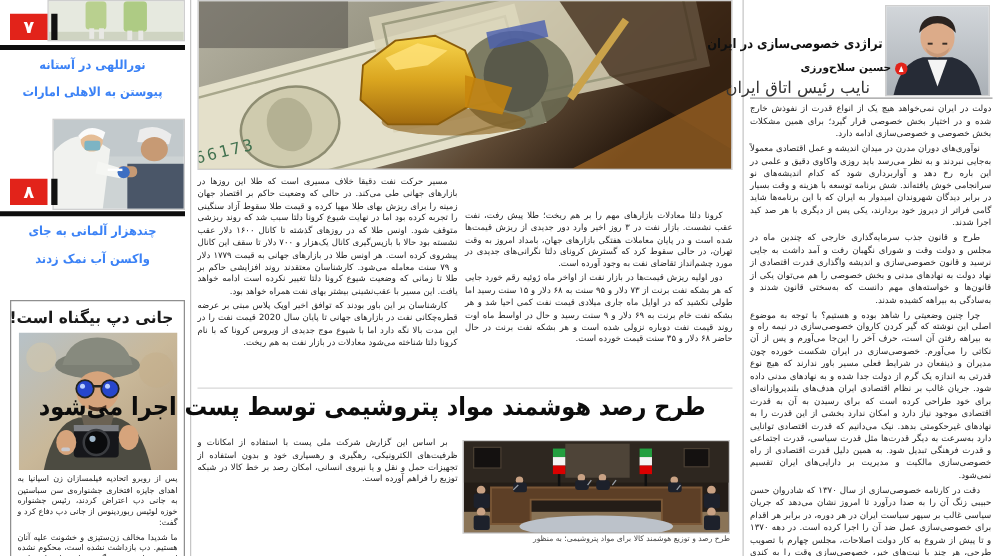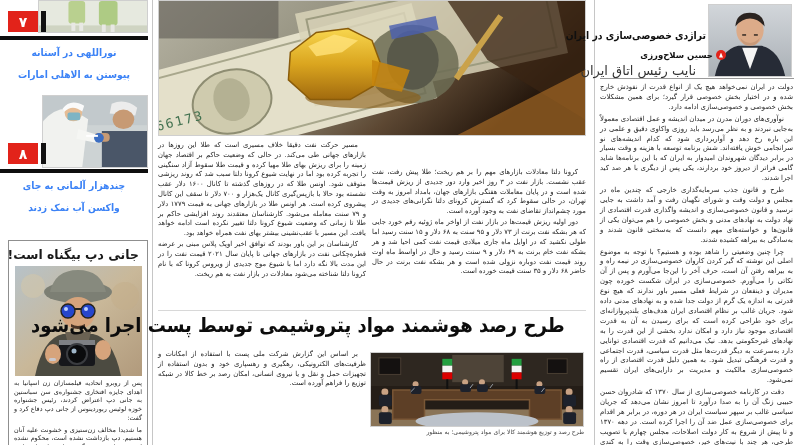--- a/index.html
+++ b/index.html
@@ -166,21 +166,21 @@
     <polygon points="214,60 252,70 244,92 214,86" fill="#c8860d" opacity=".85"></polygon>
     <text x="46" y="120" font-size="13" fill="#41714f" transform="rotate(-14 46 120)" font-family="DejaVu Sans Mono, monospace" letter-spacing="2">24466173 J</text>
   </svg>
 
   <div class="abs" style="left:372px;top:124px;width:214px;margin-top:44px;">
     <p class="midp">کرونا دلتا معادلات بازارهای مهم را بر هم ریخت؛ طلا پیش رفت، نفت عقب نشست. بازار نفت در ۳ روز اخیر وارد دور جدیدی از ریزش قیمت‌ها شده است و در پایان معاملات هفتگی بازارهای جهان، بامداد امروز به وقت تهران، در حالی سقوط کرد که گسترش کرونای دلتا نگرانی‌های جدیدی در مورد چشم‌انداز تقاضای نفت به وجود آورده است.</p>
     <p class="midp">دور اولیه ریزش قیمت‌ها در بازار نفت از اواخر ماه ژوئیه رقم خورد جایی که هر بشکه نفت برنت از ۷۳ دلار و ۹۵ سنت به ۶۸ دلار و ۱۵ سنت رسید اما طولی نکشید که در اوایل ماه جاری میلادی قیمت نفت کمی احیا شد و هر بشکه نفت خام برنت به ۶۹ دلار و ۹ سنت رسید و حال در اواسط ماه اوت روند قیمت نفت دوباره نزولی شده است و هر بشکه نفت برنت در حال حاضر ۶۸ دلار و ۳۵ سنت قیمت خورده است.</p>
   </div>
   <div class="abs" style="left:158px;top:141px;width:208px;">
     <p class="midp">مسیر حرکت نفت دقیقا خلاف مسیری است که طلا این روزها در بازارهای جهانی طی می‌کند. در حالی که وضعیت حاکم بر اقتصاد جهان زمینه را برای ریزش بهای طلا مهیا کرده و قیمت طلا سقوط آزاد سنگینی را تجربه کرده بود اما در نهایت شیوع کرونا دلتا سبب شد که روند ریزشی متوقف شود. اونس طلا که در روزهای گذشته تا کانال ۱۶۰۰ دلار عقب نشسته بود حالا با بازپس‌گیری کانال یک‌هزار و ۷۰۰ دلار تا سقف این کانال پیشروی کرده است. هر اونس طلا در بازارهای جهانی به قیمت ۱۷۷۹ دلار و ۷۹ سنت معامله می‌شود. کارشناسان معتقدند روند افزایشی حاکم بر طلا تا زمانی که وضعیت شیوع کرونا دلتا تغییر نکرده است ادامه خواهد یافت. این مسیر با عقب‌نشینی بیشتر بهای نفت همراه خواهد بود.</p>
-    <p class="midp">کارشناسان بر این باور بودند که توافق اخیر اوپک پلاس مبنی بر عرضه قطره‌چکانی نفت در بازارهای جهانی تا پایان سال ۲۰۲۱ قیمت نفت را در این مدت بالا نگه دارد اما با شیوع موج جدیدی از ویروس کرونا که با نام کرونا دلتا شناخته می‌شود معادلات در بازار نفت به هم ریخت.</p>
+    <p class="midp">کارشناسان بر این باور بودند که توافق اخیر اوپک پلاس مبنی بر عرضه قطره‌چکانی نفت در بازارهای جهانی تا پایان سال 2020 قیمت نفت را در این مدت بالا نگه دارد اما با شیوع موج جدیدی از ویروس کرونا که با نام کرونا دلتا شناخته می‌شود معادلات در بازار نفت به هم ریخت.</p>
   </div>
 
   <div class="abs" style="left:158px;top:310px;width:428px;height:1px;background:#d8d8d8;"></div>
 
   <h1 class="post-hl" style="margin:0;">طرح رصد هوشمند مواد پتروشیمی توسط پست اجرا می‌شود</h1>
 
   <div class="abs" style="left:158px;top:350px;width:208px;">
     <p class="midp">بر اساس این گزارش شرکت ملی پست با استفاده از امکانات و ظرفیت‌های الکترونیکی، رهگیری و رهسپاری خود و بدون استفاده از تجهیزات حمل و نقل و یا نیروی انسانی، امکان رصد بر خط کالا در شبکه توزیع را فراهم آورده است.</p>
 
   </div>

